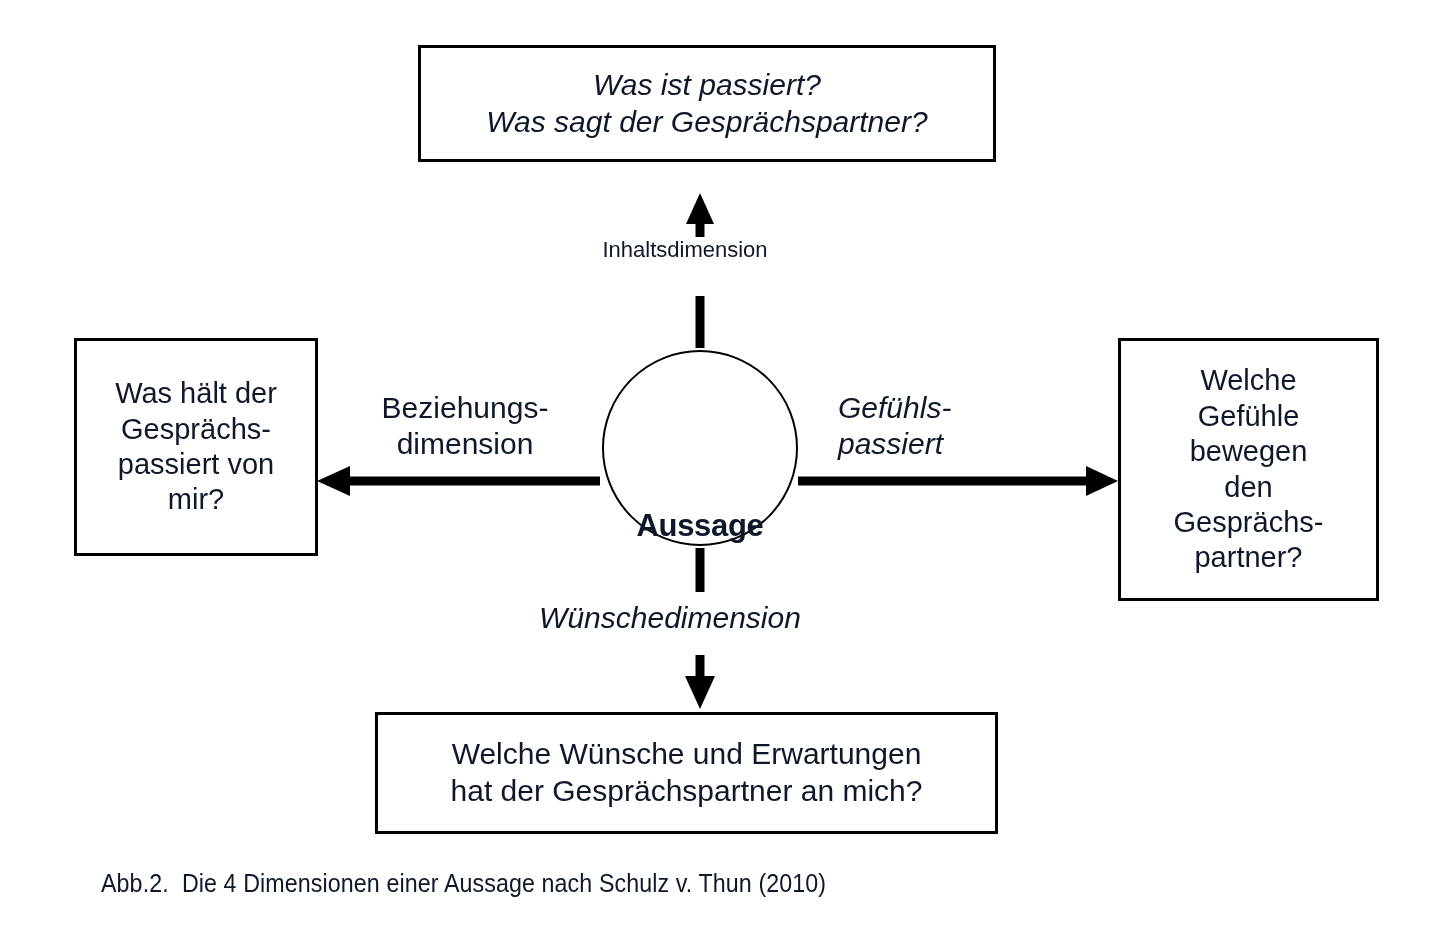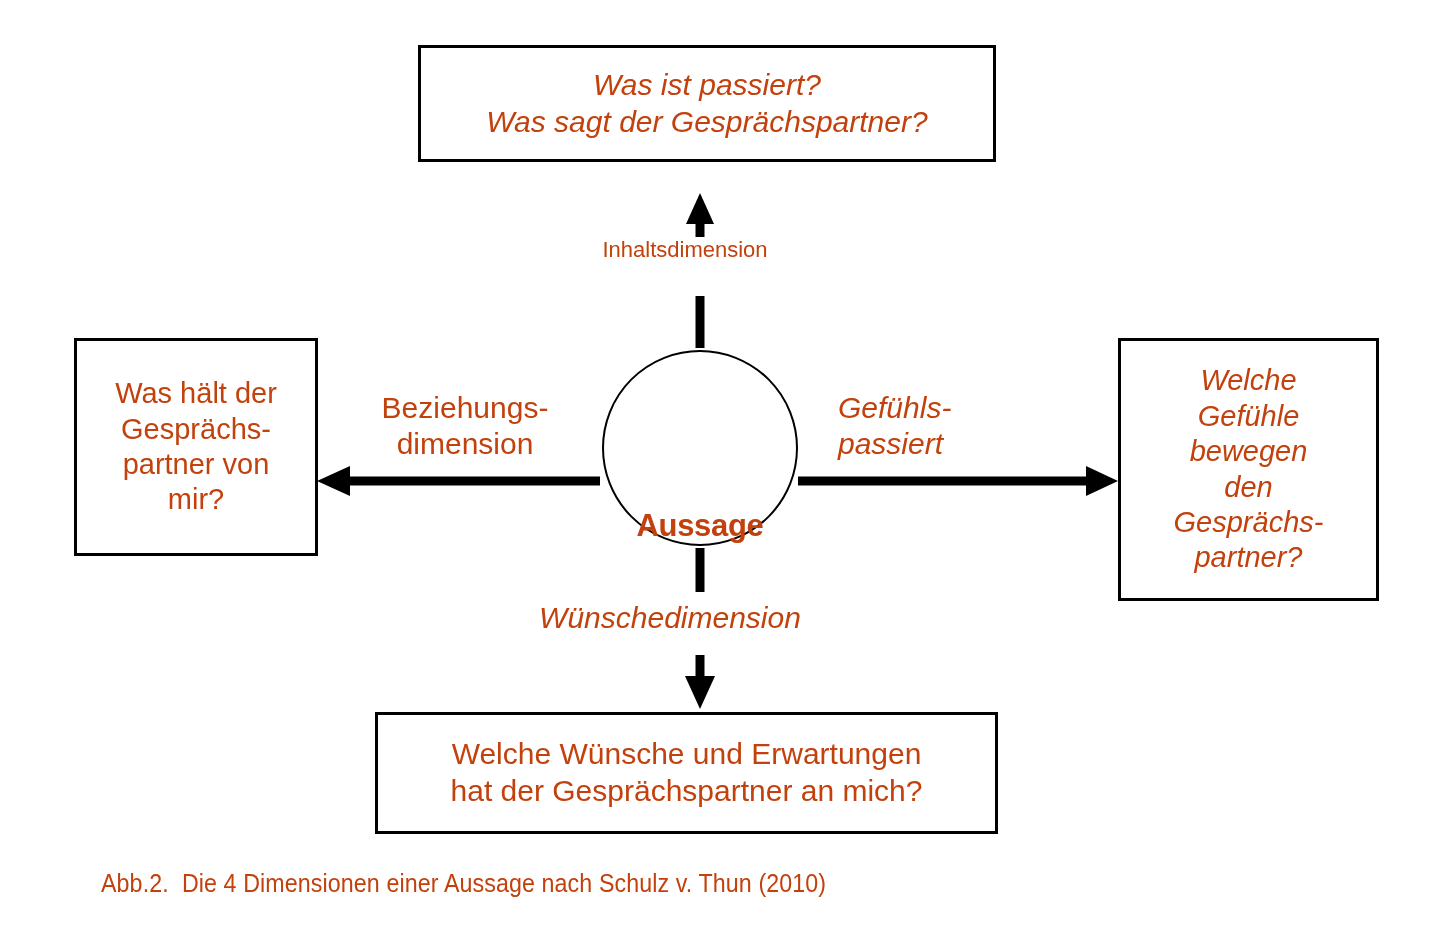--- a/index.html
+++ b/index.html
@@ -6,21 +6,21 @@
     margin: 0;
     padding: 0;
     background: #ffffff;
   }
   #canvas {
     position: relative;
     width: 1444px;
     height: 948px;
     background: #ffffff;
     font-family: "Liberation Sans", sans-serif;
-    color: #c2410c;
+    color: #0f172a;
     overflow: hidden;
   }
 
   
   .box {
     position: absolute;
     box-sizing: border-box;
     border: 3px solid #000000;
     background: #ffffff;
     display: flex;
@@ -42,21 +42,20 @@
   }
   #box-left {
     left: 74px;   top: 338px;
     width: 244px; height: 218px;
     font-size: 29px;
   }
   #box-right {
     left: 1118px; top: 338px;
     width: 261px; height: 263px;
     font-size: 29px;
-    font-style: italic;
   }
   #box-bottom {
     left: 375px;  top: 712px;
     width: 623px; height: 122px;
     font-size: 30px;
     justify-content: center;
   }
   #box-bottom .txt { text-align: center; }
 
   
@@ -160,21 +159,21 @@
   </svg>
 
   <div class="box" id="box-top">
     <span class="txt">Was ist passiert?
 Was sagt  der Gesprächspartner?</span>
   </div>
 
   <div class="box" id="box-left">
     <span class="txt">Was hält der
 Gesprächs-
-partner von
+passiert von
 mir?</span>
   </div>
 
   <div class="box" id="box-right">
     <span class="txt">Welche
 Gefühle
 bewegen
 den
 Gesprächs-
 partner?</span>

